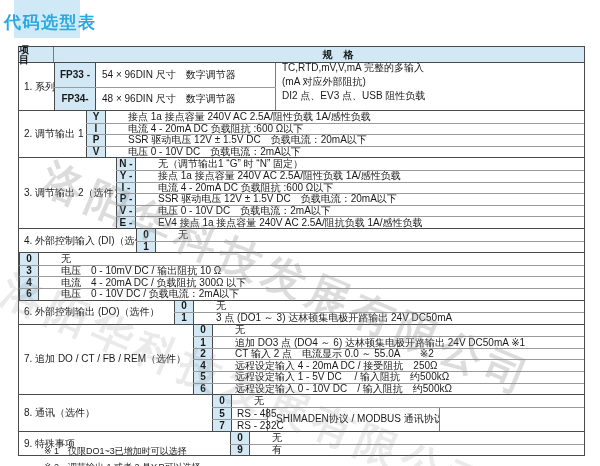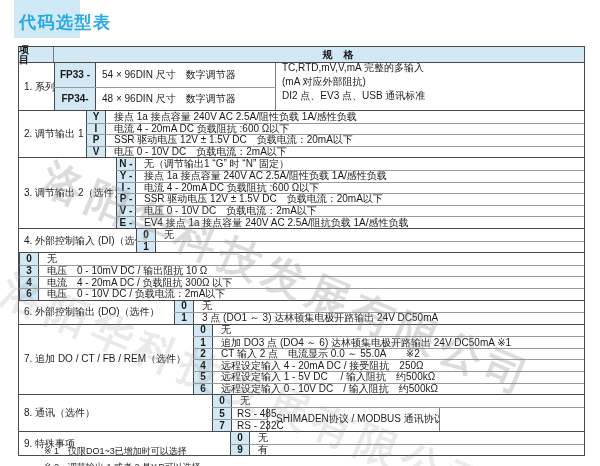--- a/index.html
+++ b/index.html
@@ -3,21 +3,21 @@
 <meta charset="utf-8">
 <style>
   * { margin:0; padding:0; box-sizing:border-box; }
   html,body { width:600px; height:466px; }
   body {
     position:relative; overflow:hidden; background:#ffffff;
     font-family:"Liberation Sans","DejaVu Sans",sans-serif; color:#1a1a1a;
   }
   .title-bg { position:absolute; left:14px; top:0; width:66px; height:38px; background:#cfe9f6; }
   .page-title {
-    position:absolute; left:19px; top:11px; font-size:17px; font-weight:bold;
+    position:absolute; left:4px; top:11px; font-size:17px; font-weight:bold;
     color:#29a9e0; letter-spacing:1.5px; white-space:nowrap;
   }
   .watermark {
     position:absolute; white-space:nowrap; pointer-events:none; z-index:6;
     color:#8f8f8f; font-size:42px; letter-spacing:6px; font-weight:bold;
     transform:rotate(23deg); transform-origin:left top;
   }
   .wm1 { left:55px; top:150px; opacity:0.30; }
   .wm2 { left:15px; top:262px; opacity:0.18; }
 
@@ -34,21 +34,21 @@
   .sec { display:flex; }
   .sec + .sec { border-top:1px solid #4a4a4a; }
   .sec-label { display:flex; align-items:center; padding-left:5px; white-space:nowrap; overflow:hidden; }
   .opts { flex:1; display:flex; flex-direction:column; }
   .opt { display:flex; height:11.6px; align-items:stretch; }
   .opt + .opt, .row-sep { border-top:1px solid #9a9a9a; }
   .code {
     width:20px; background:#d2e9f5; border-left:1px solid #4a4a4a; border-right:1px solid #4a4a4a;
     display:flex; align-items:center; justify-content:center; font-weight:bold; white-space:nowrap;
   }
-  .spec { flex:1; display:flex; align-items:center; padding-left:8px; white-space:nowrap; overflow:hidden; }
+  .spec { flex:1; display:flex; align-items:center; padding-left:22px; white-space:nowrap; overflow:hidden; }
 
   
   .sec1-left { display:flex; flex-direction:column;text-align:center; }
   .variant { display:flex; height:23.5px; }
   .variant + .variant { border-top:1px solid #9a9a9a; }
   .v-code {
     width:42px; background:#d2e9f5; border-left:1px solid #4a4a4a; border-right:1px solid #4a4a4a;
     display:flex; align-items:center; justify-content:center; font-weight:bold; white-space:nowrap;
   }
   .v-desc { width:180px; display:flex; align-items:center; padding-left:6px; border-right:1px solid #7a7a7a; white-space:nowrap; overflow:hidden; }
@@ -90,21 +90,21 @@
         <div class="v-desc">54 × 96DIN 尺寸　数字调节器</div>
       </div>
       <div class="variant">
         <div class="v-code">FP34-</div>
         <div class="v-desc">48 × 96DIN 尺寸　数字调节器</div>
       </div>
     </div>
     <div class="sec1-spec">
       <div>TC,RTD,mV,V,mA 完整的多输入</div>
       <div>(mA 对应外部阻抗)</div>
-      <div>DI2 点、EV3 点、USB 通讯标准</div>
+      <div>DI2 点、EV3 点、USB 阻性负载</div>
     </div>
   </div>
 
   <div class="sec">
     <div class="sec-label" style="width:67px">2. 调节输出 1</div>
     <div class="opts">
       <div class="opt">
           <div class="code">Y</div>
           <div class="spec">接点 1a 接点容量 240V AC 2.5A/阻性负载 1A/感性负载</div>
         </div>

